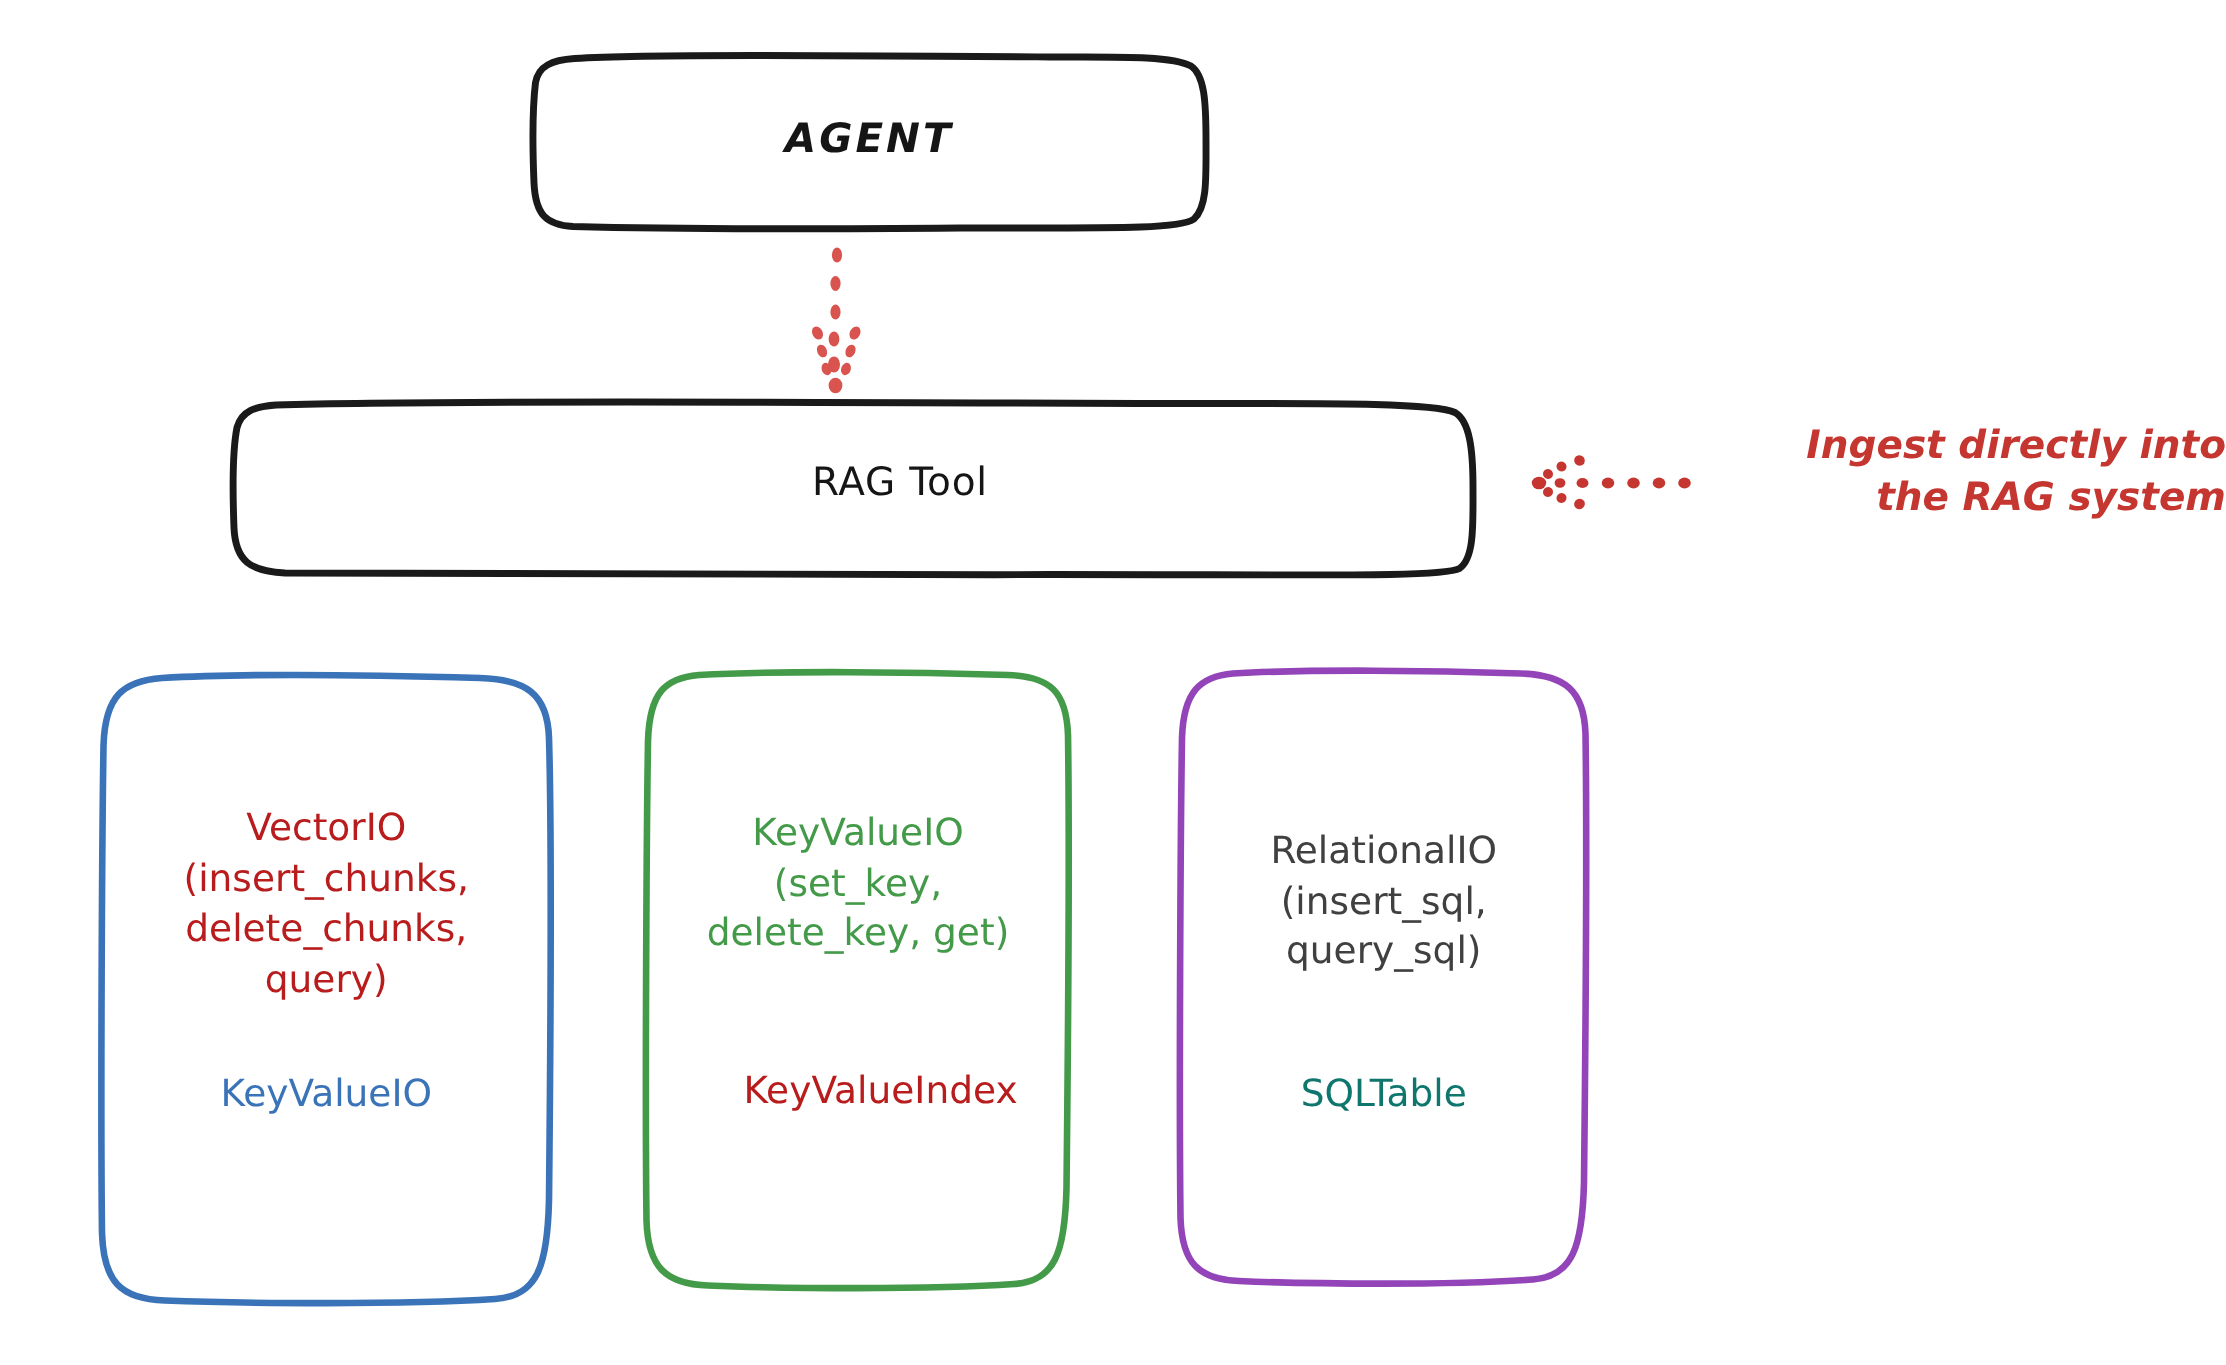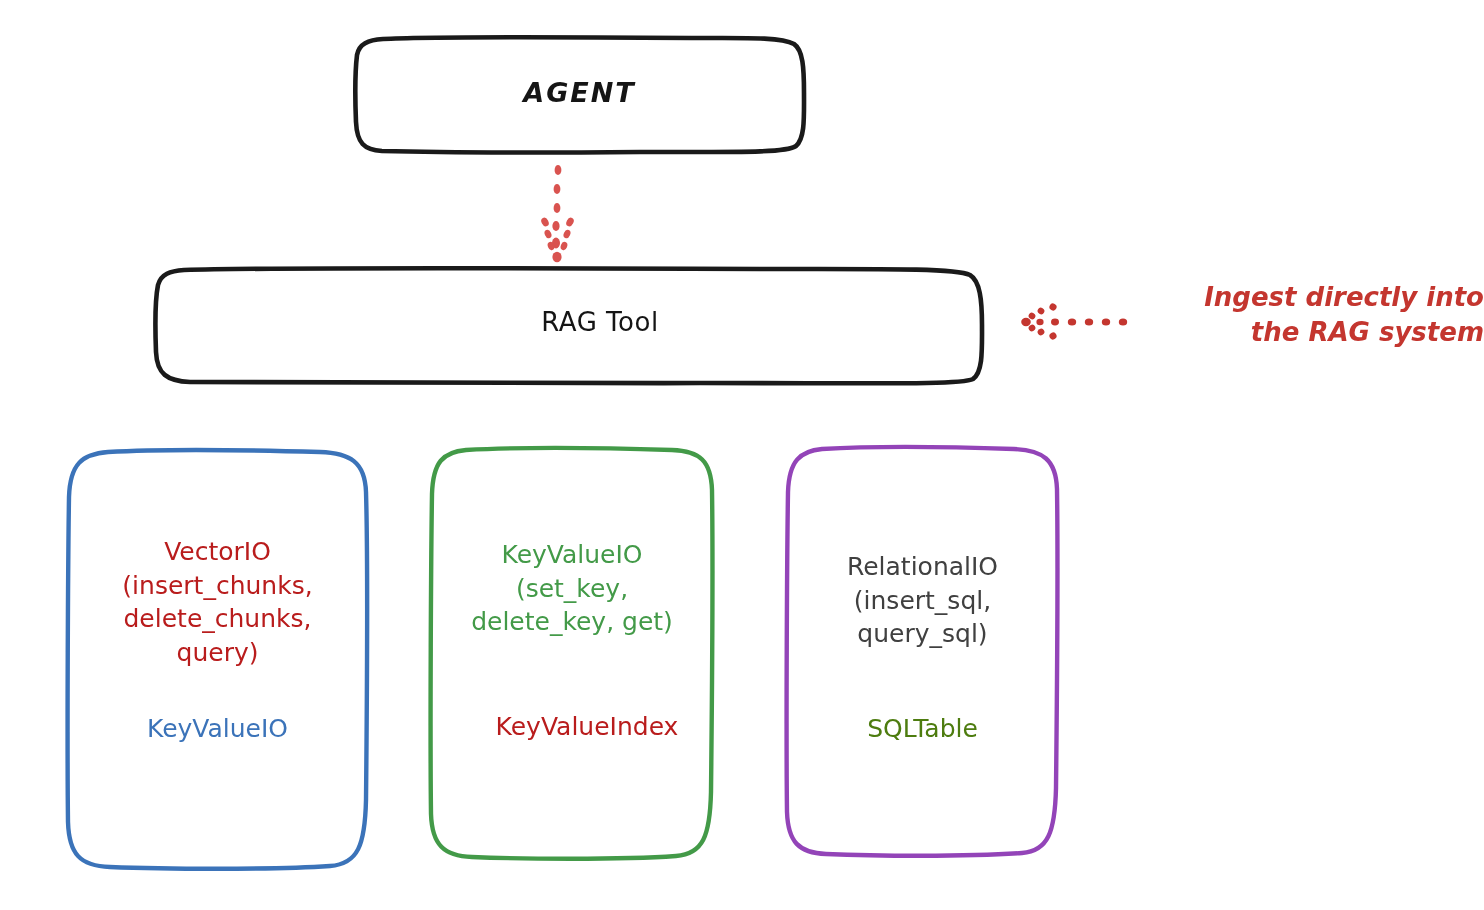--- a/index.html
+++ b/index.html
@@ -59,21 +59,21 @@
     white-space: pre-line;
     font-weight: 500;
     pointer-events: none;
   }
 
   #vectorio-api    { left: 68px;  top: 535px; width: 299px; color: #b91c1c; }
   #vectorio-index  { left: 68px;  top: 712px; width: 299px; color: #3b73b9; }
   #keyvalueio-api  { left: 424px; top: 538px; width: 296px; color: #439a48; }
   #keyvalueio-index{ left: 430px; top: 710px; width: 282px; color: #b91c1c; margin-left: 16px; }
   #relationalio-api{ left: 787px; top: 550px; width: 271px; color: #404040; }
-  #relationalio-index{ left: 787px; top: 712px; width: 271px; color: #4d7c0f; }
+  #relationalio-index{ left: 787px; top: 712px; width: 271px; color: #0f766e; }
 
   
   #ingest-note {
     position: absolute;
     left: 1144px; top: 280px;
     width: 340px;
     text-align: right;
     font-family: "DejaVu Sans", sans-serif;
     font-size: 26px;
     font-style: italic;

